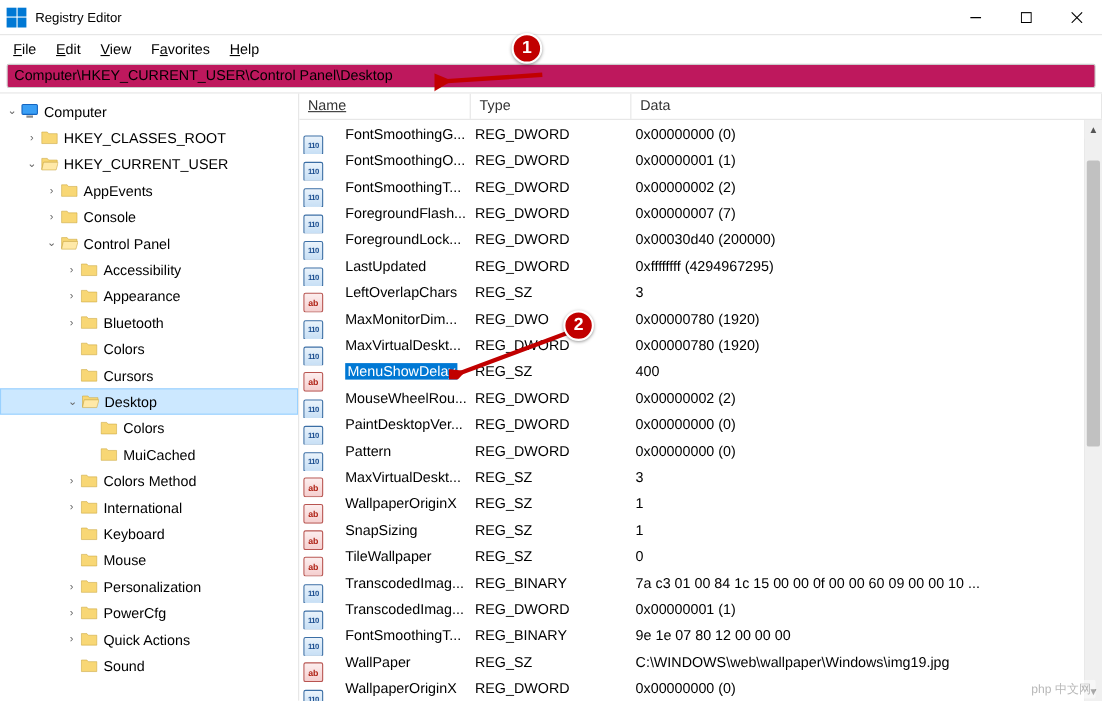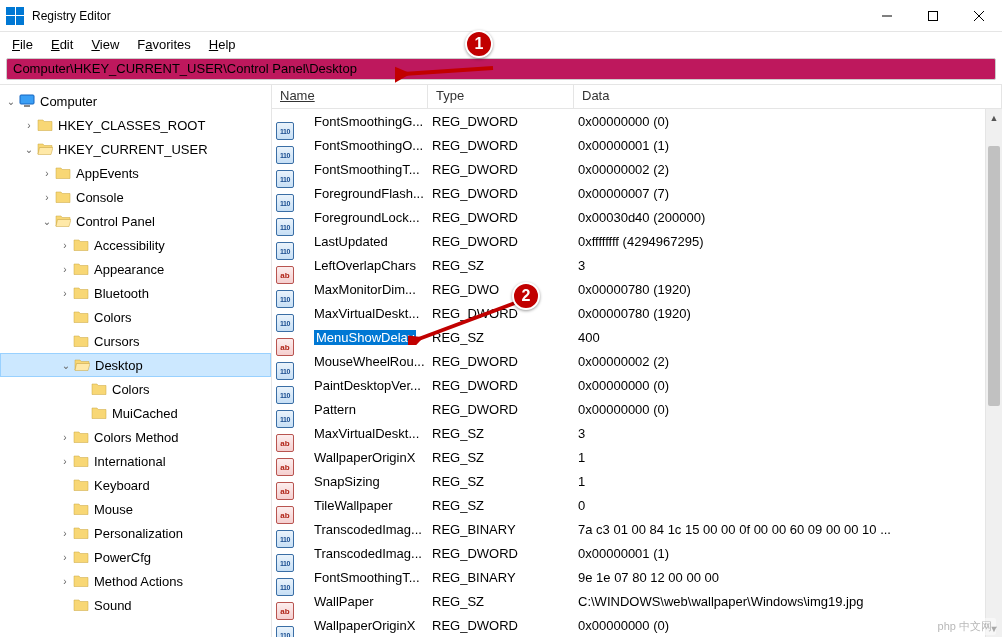--- a/index.html
+++ b/index.html
@@ -366,21 +366,21 @@
         </li>
         <li>
           <div class="row">
             <span class="indent" style="width: 54px;"></span>
             <span class="chev">›</span>
             <span class="ico">
               <svg class="folder-svg">
                 <use href="#sym-folder"></use>
               </svg>
             </span>
-            <span>Method Actions</span>
+            <span>Quick Actions</span>
           </div>
         </li>
         <li>
           <div class="row">
             <span class="indent" style="width: 54px;"></span>
             <span class="chev empty">›</span>
             <span class="ico">
               <svg class="folder-svg">
                 <use href="#sym-folder"></use>
               </svg>

